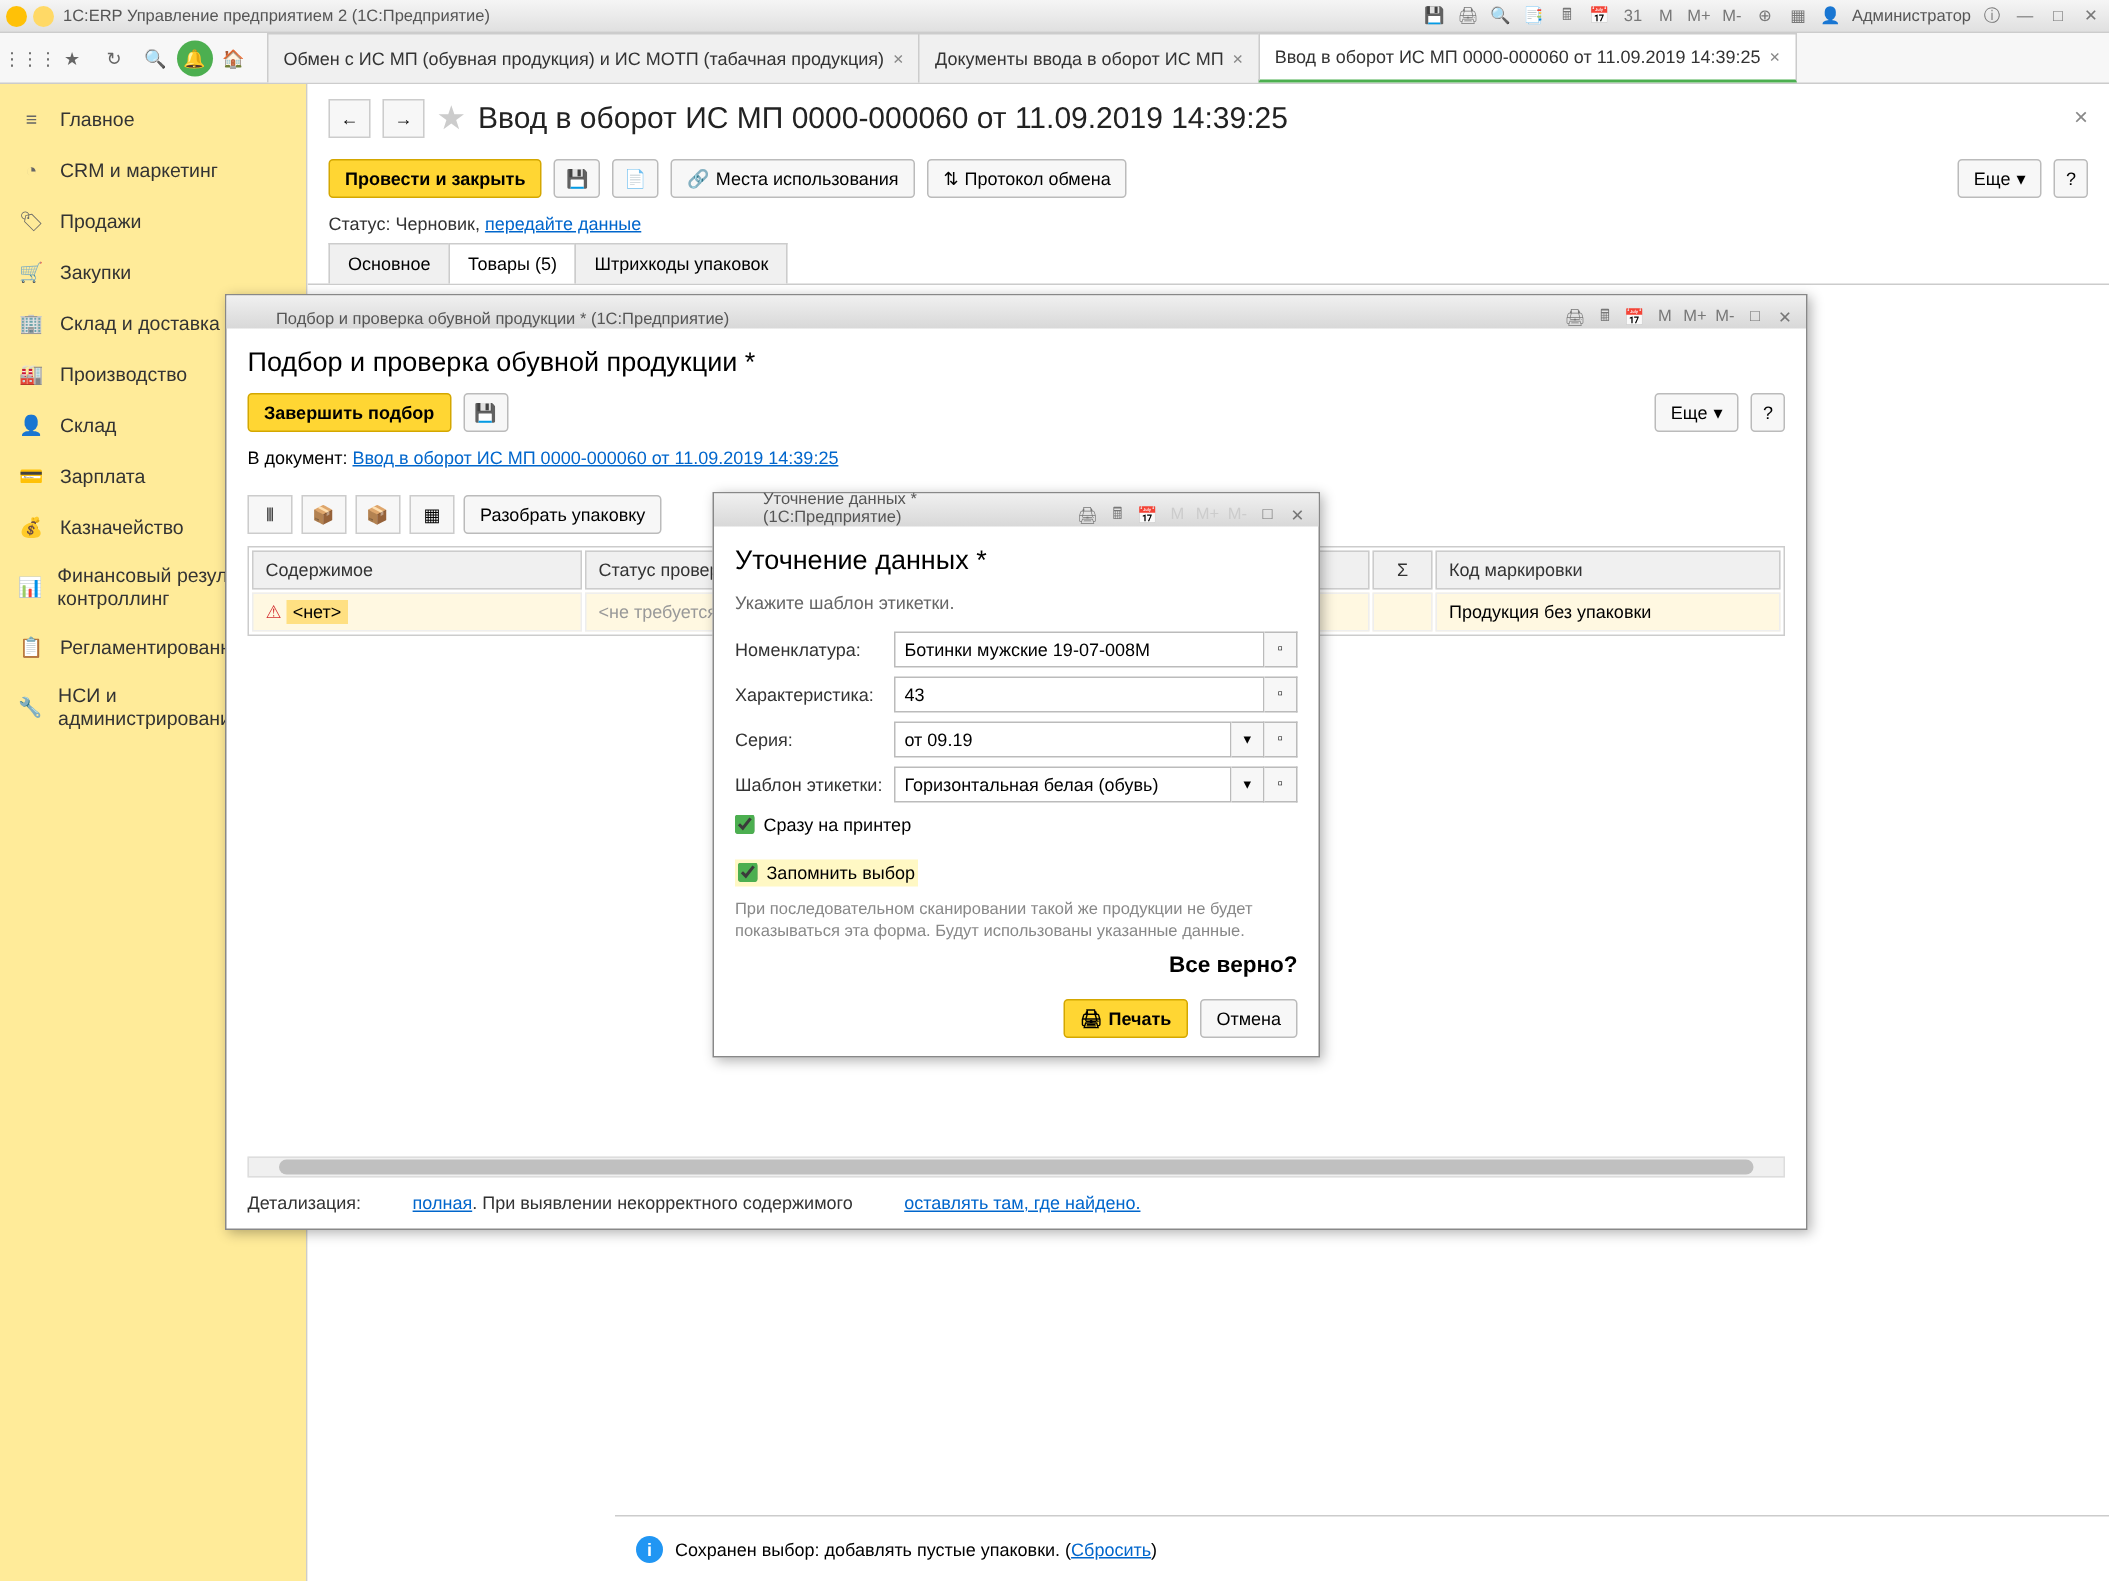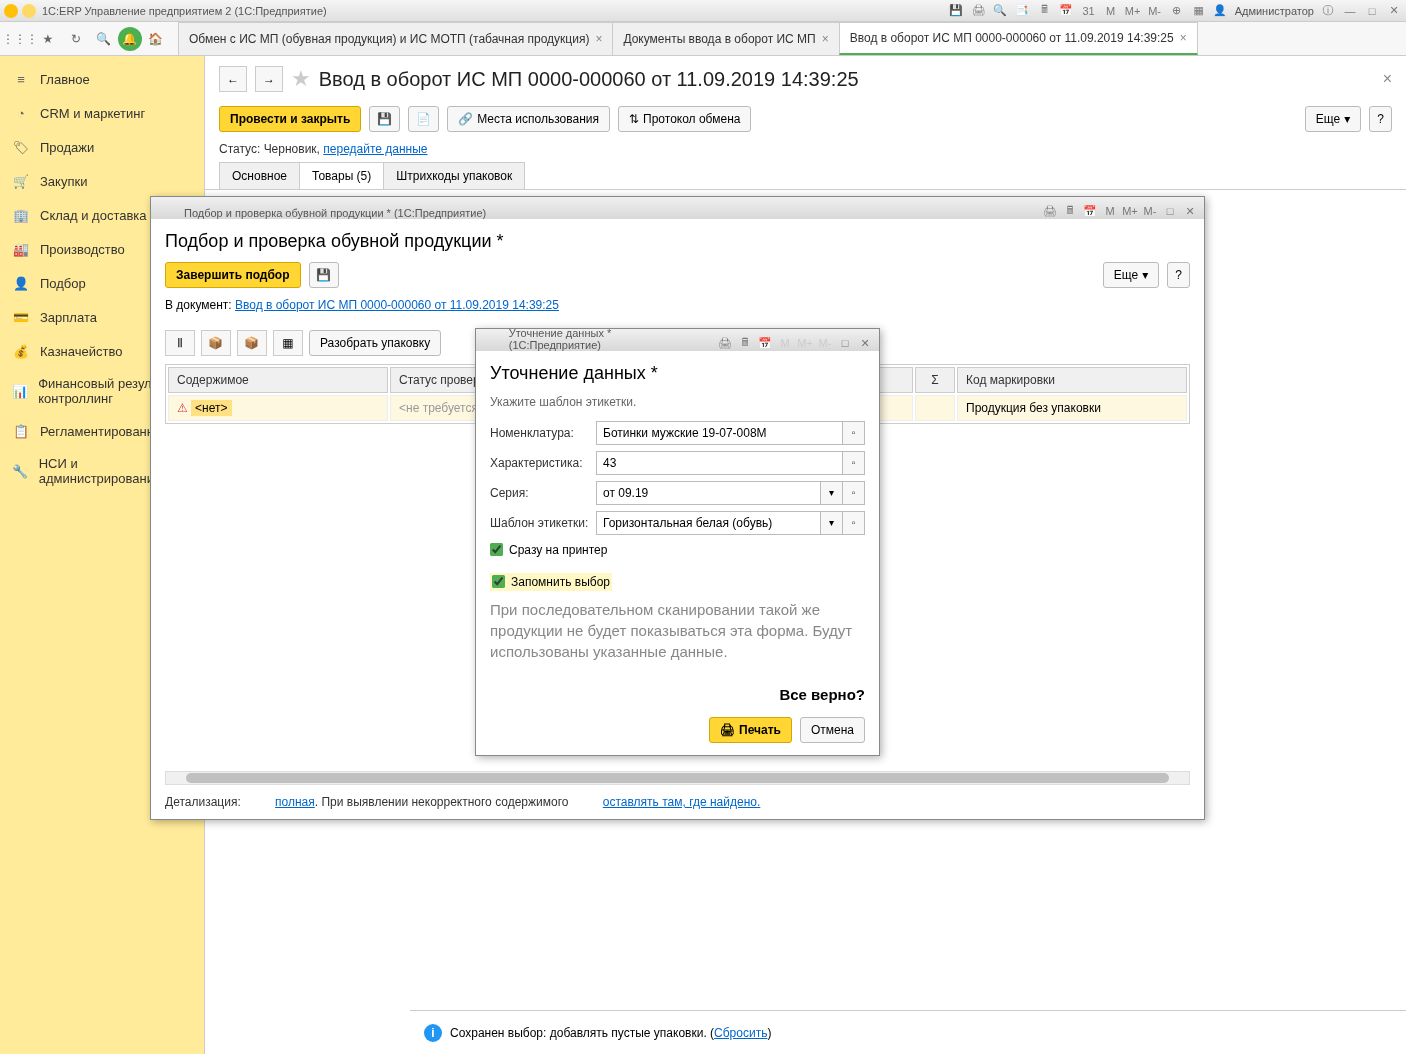--- a/index.html
+++ b/index.html
@@ -61,21 +61,21 @@
 .modal2 { left:475px;top:328px;width:405px; }
 .m2hint { font-size:12px;color:#666;margin-bottom:10px;line-height:1.4; }
 .frow { display:flex;align-items:center;margin-bottom:6px; }
 .frow label { width:106px;font-size:12px;color:#333; }
 .frow .inp { flex:1;display:flex; }
 .frow input[type=text] { flex:1;border:1px solid #bbb;padding:4px 6px;font-size:12px; }
 .frow .ibtn { width:22px;border:1px solid #bbb;border-left:none;background:#f7f7f7;display:inline-flex;align-items:center;justify-content:center;cursor:pointer;font-size:10px; }
 .chk { display:flex;align-items:center;gap:6px;margin:8px 0;font-size:12px; }
 .chk input { accent-color:#4caf50; }
 .chk.hl { background:#fff8c4;padding:2px;display:inline-flex; }
-.note { font-size:15px;color:#888;line-height:1.4;margin-bottom:24px; }
+.note { font-size:11px;color:#888;line-height:1.4;margin-bottom:5px; }
 .confirm { text-align:right;font-size:15px;font-weight:bold;margin-bottom:14px; }
 .m2btns { display:flex;justify-content:flex-end;gap:8px; }
 .statusbar { position:absolute;bottom:0;left:205px;right:0;height:44px;background:#fff;border-top:1px solid #ccc;display:flex;align-items:center;padding:0 14px;gap:8px;font-size:12px; }
 .statusbar .info { width:18px;height:18px;border-radius:50%;background:#2196f3;color:#fff;display:inline-flex;align-items:center;justify-content:center;font-weight:bold; }
 .statusbar a { color:#0066cc; }
 .scrollh { height:14px;background:#f0f0f0;border:1px solid #ddd;margin-top:6px;position:relative; }
 .scrollh .thumb { position:absolute;left:2%;width:96%;height:10px;top:1px;background:#c0c0c0;border-radius:5px; }
 </style>
 </head>
 <body>
@@ -150,21 +150,21 @@
     <div class="item">
         <span class="ic">🏢</span>
         <span>Склад и доставка</span>
       </div>
     <div class="item">
         <span class="ic">🏭</span>
         <span>Производство</span>
       </div>
     <div class="item">
         <span class="ic">👤</span>
-        <span>Подбор</span>
+        <span>Склад</span>
       </div>
     <div class="item">
         <span class="ic">💳</span>
         <span>Зарплата</span>
       </div>
     <div class="item">
         <span class="ic">💰</span>
         <span>Казначейство</span>
       </div>
     <div class="item">

